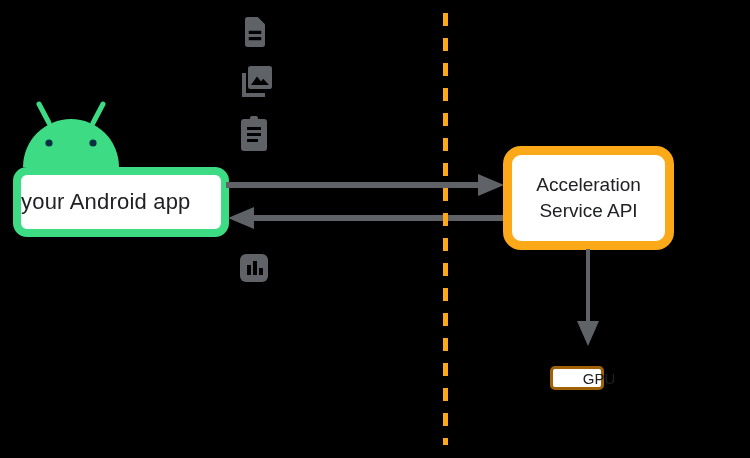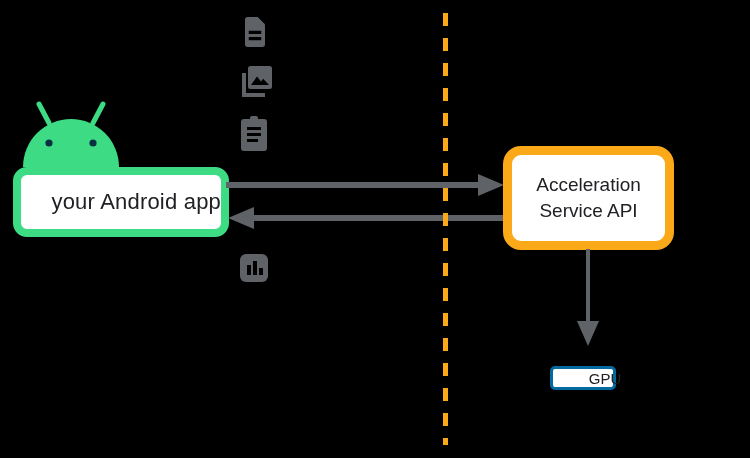--- a/index.html
+++ b/index.html
@@ -6,37 +6,37 @@
   .canvas{
     position:relative;width:750px;height:458px;background:#000000;
     font-family:"Liberation Sans",sans-serif;overflow:hidden;
   }
   
   .robot{position:absolute;left:23px;top:101px;width:96px;height:66px;}
   
   .app-box{
     position:absolute;left:13px;top:167px;width:216px;height:70px;
     box-sizing:border-box;border:8px solid #3DDC84;border-radius:14px;
-    background:#ffffff;display:flex;align-items:center;justify-content:flex-end;
+    background:#ffffff;display:flex;align-items:center;justify-content:flex-start;
     font-size:22px;color:#202124;letter-spacing:.2px;
   }
   .api-box{
     position:absolute;left:503px;top:146px;width:171px;height:104px;
     box-sizing:border-box;border:9px solid #FBA919;border-radius:18px;
     background:#ffffff;display:flex;align-items:center;justify-content:center;
     text-align:center;font-size:19px;line-height:1.35;color:#202124;
     padding:0 6px;
   }
   .chip{
     position:absolute;top:366px;height:24px;box-sizing:border-box;
     background:#ffffff;border-radius:5px;display:flex;align-items:center;
     justify-content:center;font-size:15px;color:#202124;
   }
   .chip-cpu{left:472px;width:71px;border:3px solid #34A853;}
-  .chip-gpu{left:550px;width:66px;border:3px solid #0369a1;padding-left:44px;}
+  .chip-gpu{left:550px;width:54px;border:3px solid #a16207;padding-left:44px;}
   
   .divider{
     position:absolute;left:443px;top:13px;width:5px;height:432px;
     background:repeating-linear-gradient(to bottom,#FBA919 0 13px,transparent 13px 25px);
   }
   
   .abs{position:absolute;}
 </style>
 </head>
 <body>

